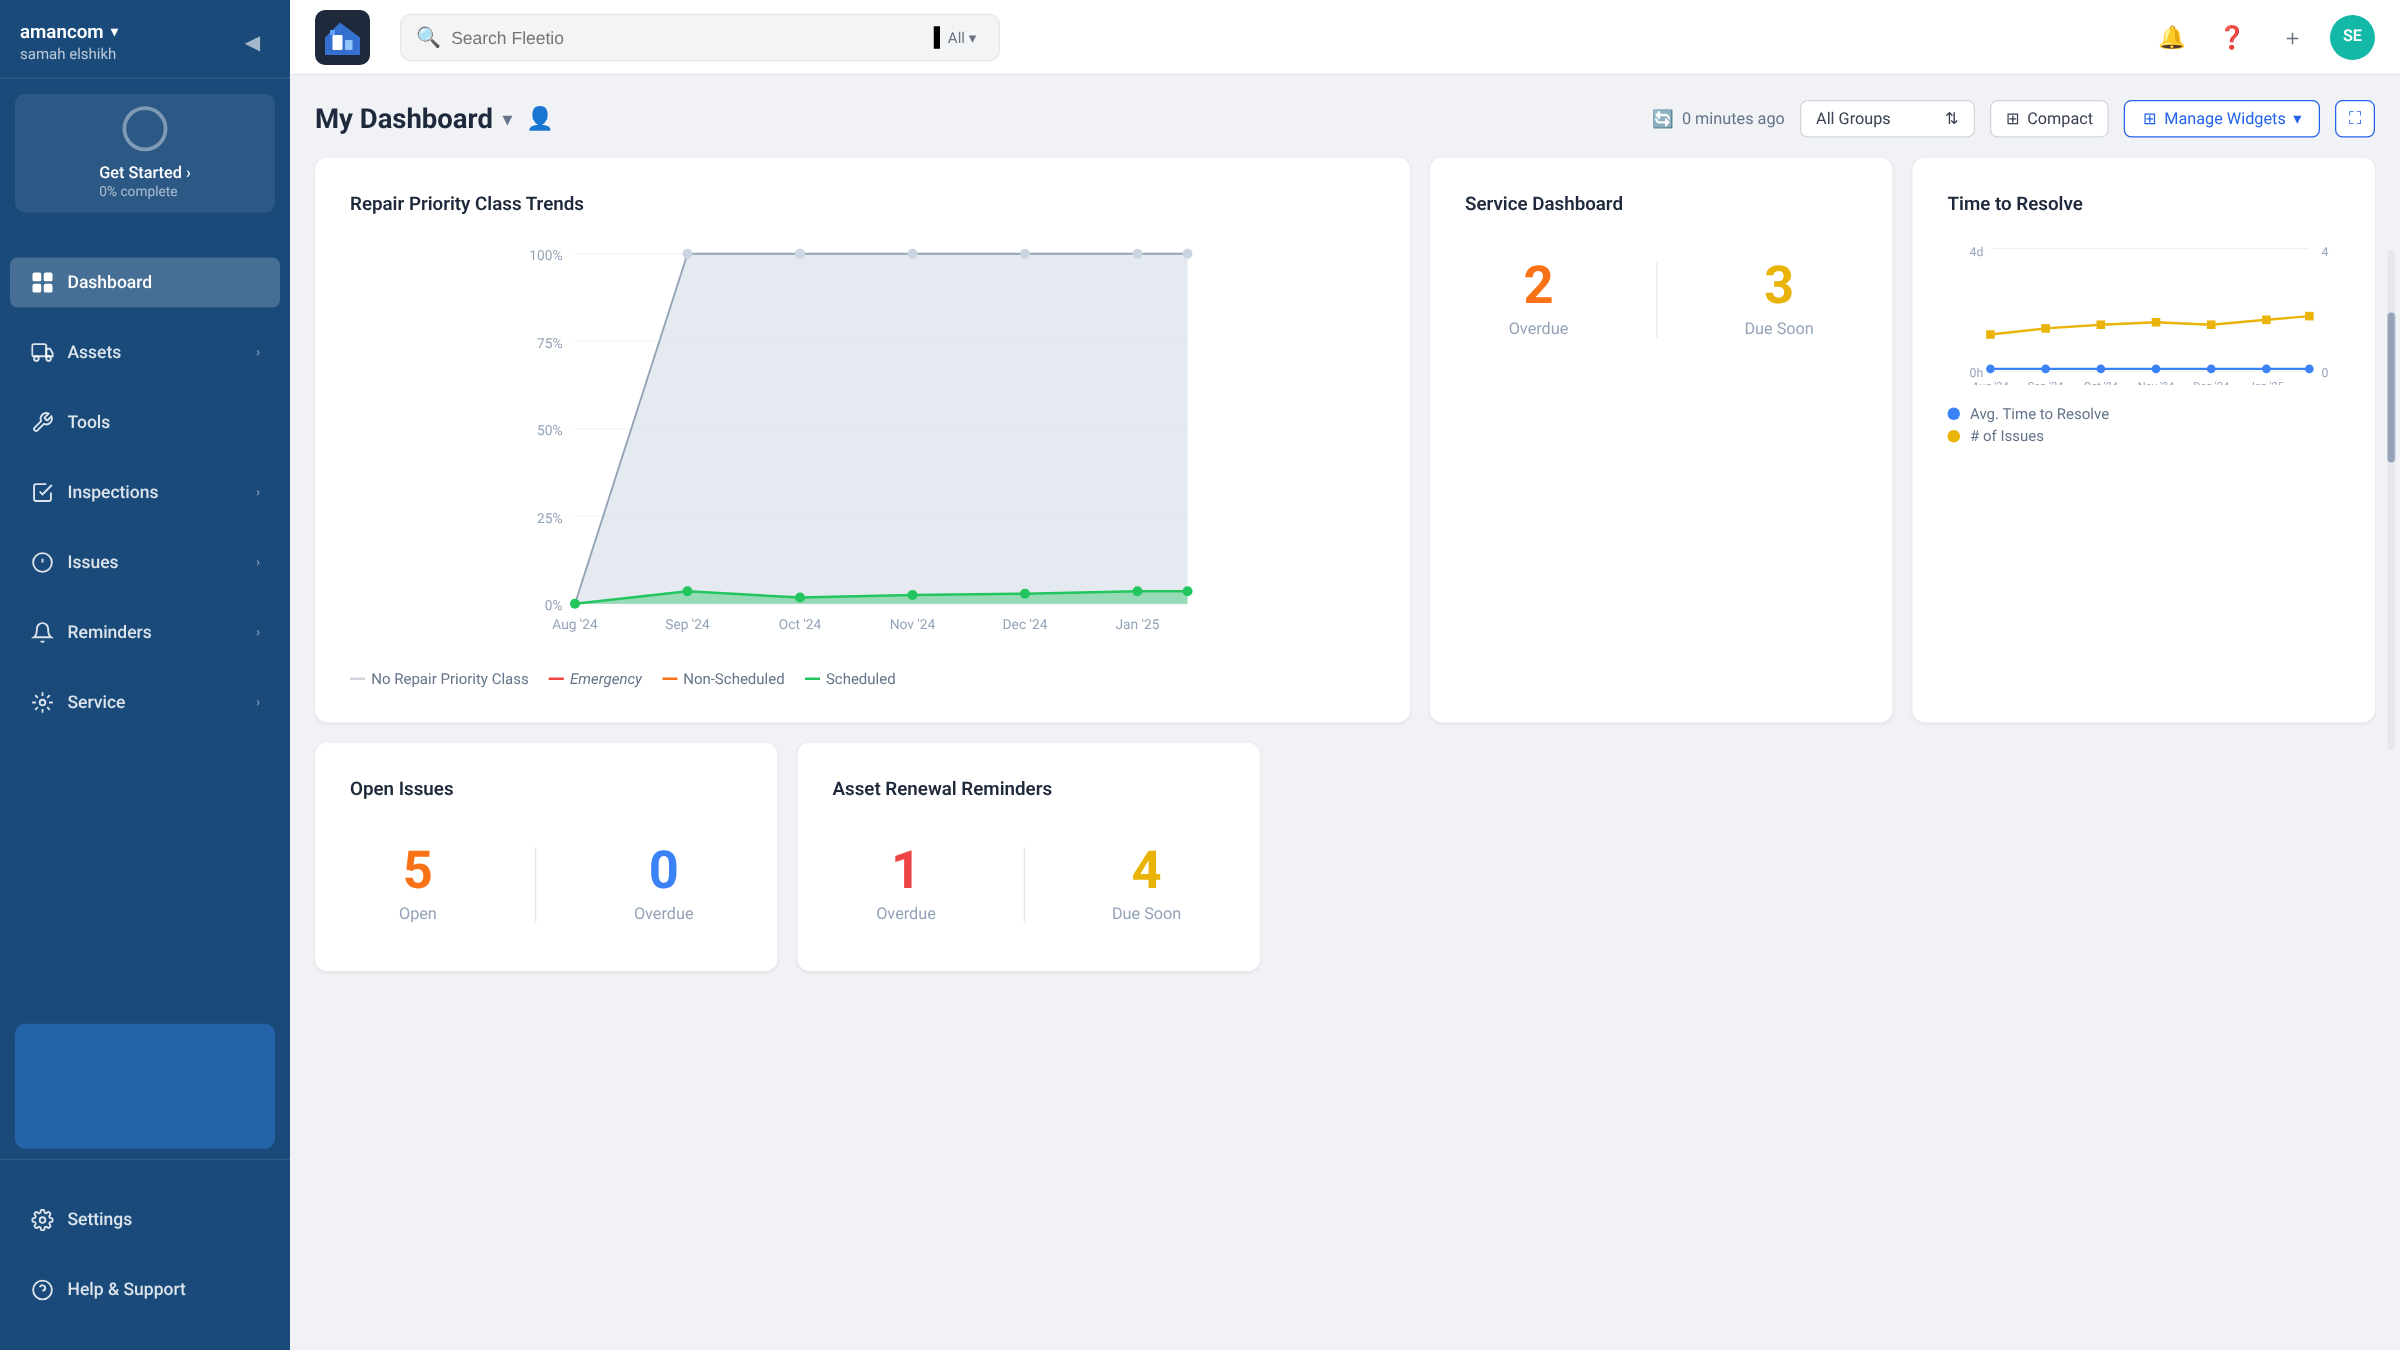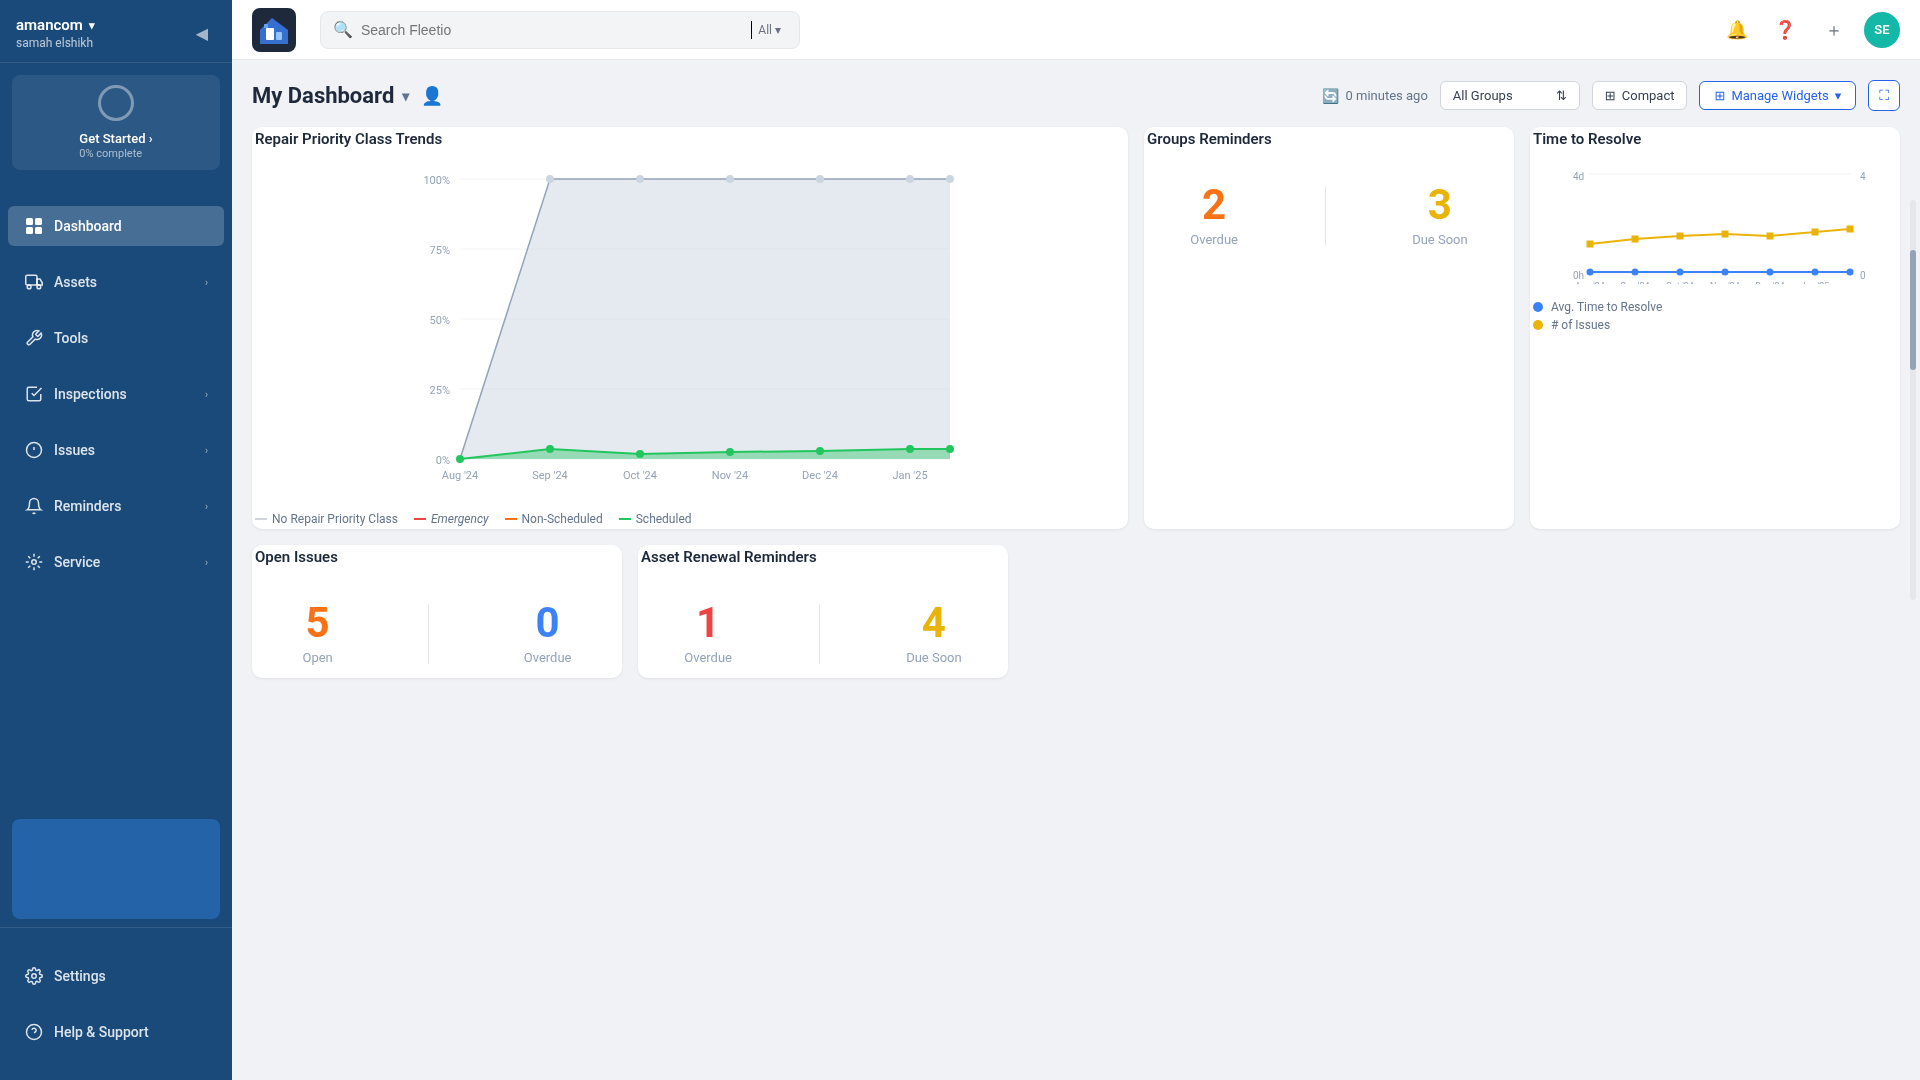--- a/index.html
+++ b/index.html
@@ -34,21 +34,21 @@
 
     
     .main { flex: 1; display: flex; flex-direction: column; height: 100%; overflow: hidden; }
 
     
     .topbar { height: 60px; background: white; display: flex; align-items: center; padding: 0 20px; gap: 16px; border-bottom: 1px solid #e5e7eb; flex-shrink: 0; }
     .logo { display: flex; align-items: center; gap: 8px; margin-right: 8px; }
     .logo-icon { width: 44px; height: 44px; }
     .search-box { flex: 1; max-width: 480px; display: flex; align-items: center; background: #f3f4f6; border-radius: 8px; padding: 0 12px; gap: 8px; height: 38px; border: 1px solid #e5e7eb; }
     .search-input { border: none; background: transparent; outline: none; flex: 1; font-size: 14px; color: #374151; }
-    .search-all { font-size: 12px; color: #6b7280; display: flex; align-items: center; gap: 3px; cursor: pointer; padding: 2px 6px; border-left: 1px solid #000000; margin-left: 4px; }
+    .search-all { font-size: 12px; color: #6b7280; display: flex; align-items: center; gap: 3px; cursor: pointer; padding: 2px 6px; border-left: 5px solid #000000; margin-left: 4px; }
     .topbar-spacer { flex: 1; }
     .topbar-actions { display: flex; align-items: center; gap: 12px; }
     .topbar-btn { width: 36px; height: 36px; border-radius: 50%; display: flex; align-items: center; justify-content: center; cursor: pointer; color: #6b7280; font-size: 18px; }
     .avatar { width: 36px; height: 36px; border-radius: 50%; background: #14b8a6; color: white; display: flex; align-items: center; justify-content: center; font-size: 13px; font-weight: 600; cursor: pointer; }
 
     
     .page { flex: 1; overflow-y: auto; padding: 20px; background: #f0f2f5; }
     .page::-webkit-scrollbar { width: 6px; }
     .page::-webkit-scrollbar-thumb { background: #cbd5e1; border-radius: 3px; }
 
@@ -58,21 +58,21 @@
     .dash-title .chevron-down { font-size: 14px; color: #64748b; }
     .dash-person-icon { color: #94a3b8; font-size: 18px; }
     .dash-spacer { flex: 1; }
     .dash-refresh { display: flex; align-items: center; gap: 6px; font-size: 13px; color: #64748b; }
     .dash-refresh .refresh-icon { font-size: 14px; }
     .groups-select { border: 1px solid #d1d5db; border-radius: 6px; padding: 6px 12px; font-size: 13px; color: #374151; background: white; display: flex; align-items: flex-end; gap: 23px; cursor: pointer; min-width: 140px; }
     .compact-btn { border: 1px solid #d1d5db; border-radius: 6px; padding: 6px 12px; font-size: 13px; color: #374151; background: white; display: flex; align-items: center; gap: 6px; cursor: pointer; }
     .manage-widgets-btn { border: 1px solid #2563eb; border-radius: 6px; padding: 6px 14px; font-size: 13px; color: #2563eb; background: white; display: flex; align-items: center; gap: 6px; cursor: pointer; }
     .fullscreen-btn { border: 1px solid #2563eb; border-radius: 6px; padding: 6px 10px; font-size: 14px; color: #2563eb; background: white; cursor: pointer; display: flex; align-items: center; justify-content: center; }
 
-    .widget { background: white; border-radius: 10px; padding: 3px; box-shadow: 0 1px 3px rgba(0,0,0,0.07); }
+    .widget { background: white; border-radius: 10px; padding: 28px; box-shadow: 0 1px 3px rgba(0,0,0,0.07); }
     .widget-title { font-size: 15px; font-weight: 600; color: #1e293b; margin-bottom: 16px; }
 
     
     .stats-row { display: flex; justify-content: space-around; align-items: center; padding: 20px 0 10px; }
     .stat-item { text-align: center; }
     .stat-number { font-size: 42px; font-weight: 700; line-height: 1; }
     .stat-label { font-size: 13px; color: #94a3b8; margin-top: 6px; }
     .stat-orange { color: #f97316; }
     .stat-yellow { color: #eab308; }
     .stat-blue { color: #3b82f6; }
@@ -335,21 +335,21 @@
             </div>
             <div style="display:flex;align-items:center;gap:5px;font-size:12px;color:#64748b;">
               <span style="display:inline-block;width:12px;height:2px;background:#22c55e;vertical-align:middle;"></span>
               <span>Scheduled</span>
             </div>
           </div>
         </div>
       </div>
 
       <div class="widget">
-        <div class="widget-title">Groups Reminders</div>
+        <div class="widget-title">Service Dashboard</div>
         <div class="stats-row">
           <div class="stat-item">
             <div class="stat-number stat-orange">2</div>
             <div class="stat-label">Overdue</div>
           </div>
           <div class="stat-divider"></div>
           <div class="stat-item">
             <div class="stat-number stat-yellow">3</div>
             <div class="stat-label">Due Soon</div>
           </div>

